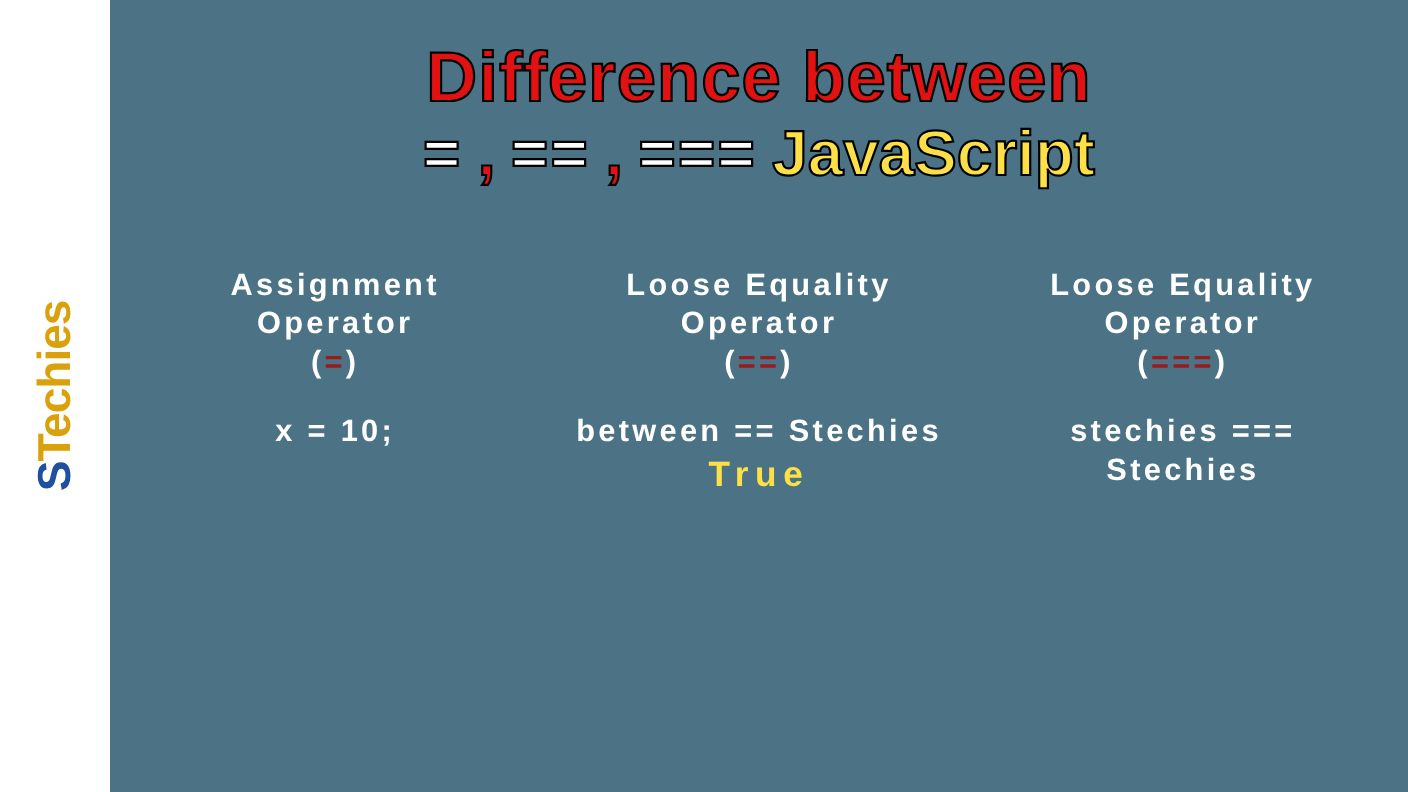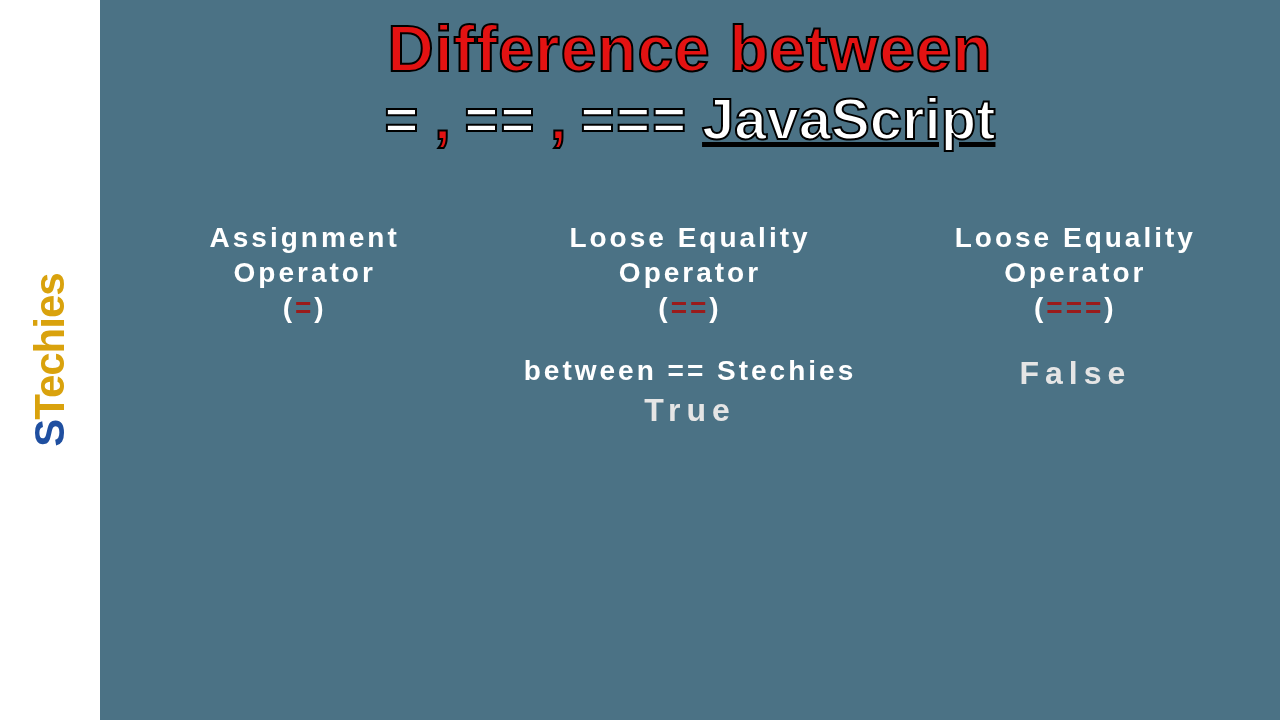--- a/index.html
+++ b/index.html
@@ -26,21 +26,21 @@
     font-weight: 900;
     white-space: nowrap;
     letter-spacing: -1px;
   }
   .logo .s1 { color: #1f4fa0; }
   .logo .rest { color: #d9a20d; }
 
   .main {
     flex: 1;
     background: #4b7285;
-    padding: 16px 30px 0 30px;
+    padding: 37px 30px 0 30px;
   }
 
   .title {
     text-align: center;
     font-weight: 900;
     line-height: 1.05;
   }
   .title .line1 {
     font-size: 64px;
     color: #e31212;
@@ -60,24 +60,23 @@
     -webkit-text-stroke: 2px #000;
     font-weight: 900;
     letter-spacing: 2px;
   }
   .title .comma {
     color: #e31212;
     -webkit-text-stroke: 2px #000;
     font-weight: 900;
   }
   .title .js {
-    color: #ffffff;
+    color: #fde047;
     -webkit-text-stroke: 2px #000;
     font-weight: 900;
-    text-decoration: underline;
   }
 
   .columns {
     display: flex;
     justify-content: space-between;
     margin-top: 70px;
     gap: 36px;
   }
 
   .col {
@@ -90,21 +89,21 @@
     line-height: 1.25;
   }
 
   .col .heading { margin-bottom: 0; }
   .col .symbol-row { margin-bottom: 28px; }
   .col .symbol-row .paren { color: #ffffff; }
   .col .symbol-row .sym { color: #9a1b1b; }
 
   .col .example { letter-spacing: 3px; }
   .col .result {
-    color: #e5e5e5;
+    color: #fde047;
     font-size: 32px;
     letter-spacing: 6px;
     margin-top: 2px;
   }
 </style>
 </head>
 <body>
 
 <div class="page">
 
@@ -129,38 +128,39 @@
     </div>
 
     <div class="columns">
 
       <div class="col">
         <div class="heading">Assignment</div>
         <div class="heading">Operator</div>
         <div class="symbol-row">
           <span class="paren">(</span><span class="sym">=</span><span class="paren">)</span>
         </div>
+        <div class="example">x = 10;</div>
         <div class="result"></div>
       </div>
 
       <div class="col">
         <div class="heading">Loose Equality</div>
         <div class="heading">Operator</div>
         <div class="symbol-row">
           <span class="paren">(</span><span class="sym">==</span><span class="paren">)</span>
         </div>
         <div class="example">between == Stechies</div>
         <div class="result">True</div>
       </div>
 
       <div class="col">
         <div class="heading">Loose Equality</div>
         <div class="heading">Operator</div>
         <div class="symbol-row">
           <span class="paren">(</span><span class="sym">===</span><span class="paren">)</span>
         </div>
-        <div class="result">False</div>
+        <div class="example">stechies === Stechies</div>
       </div>
 
     </div>
 
   </div>
 </div>
 
 </body></html>

